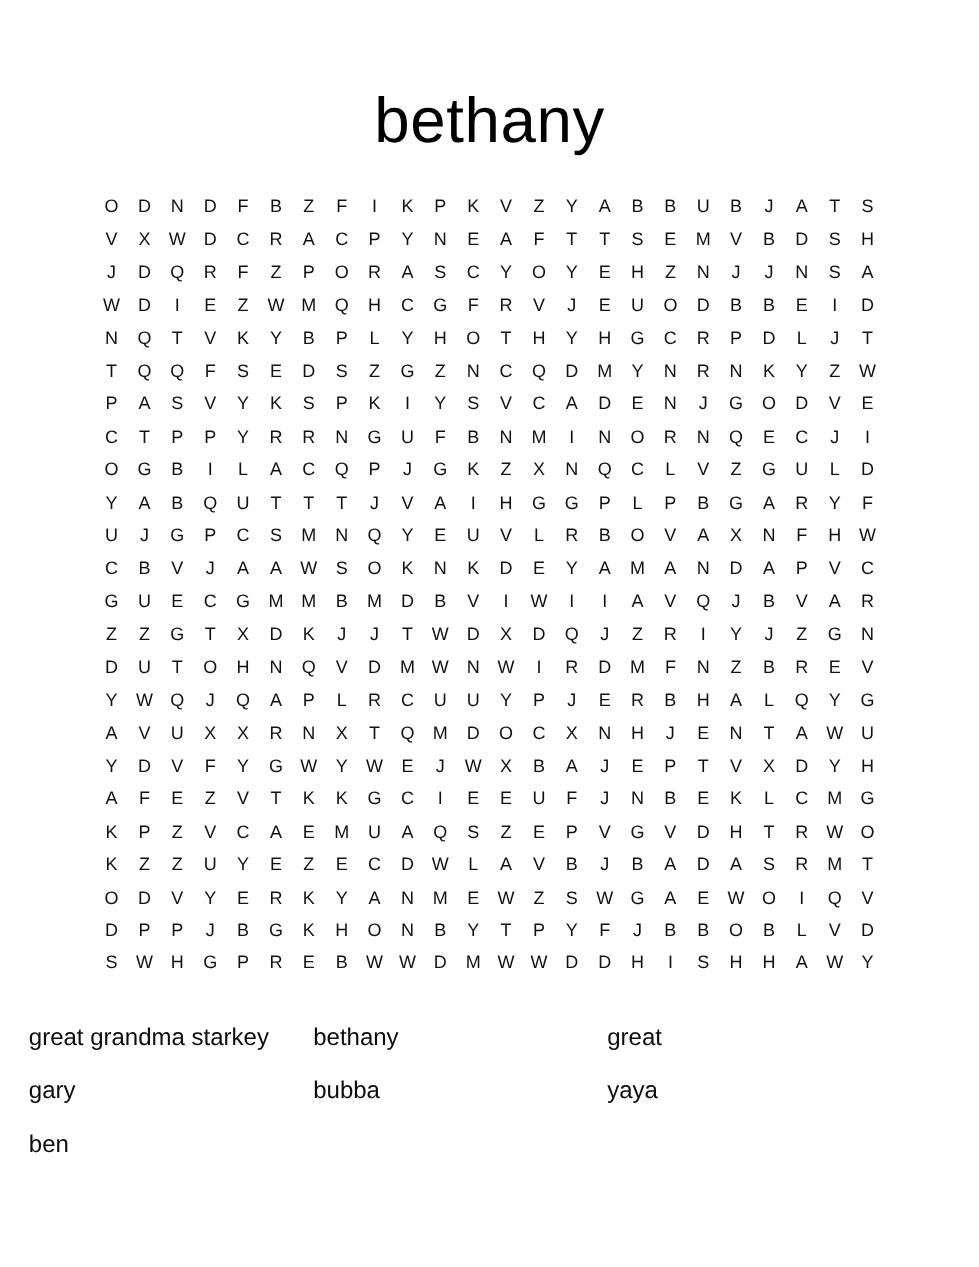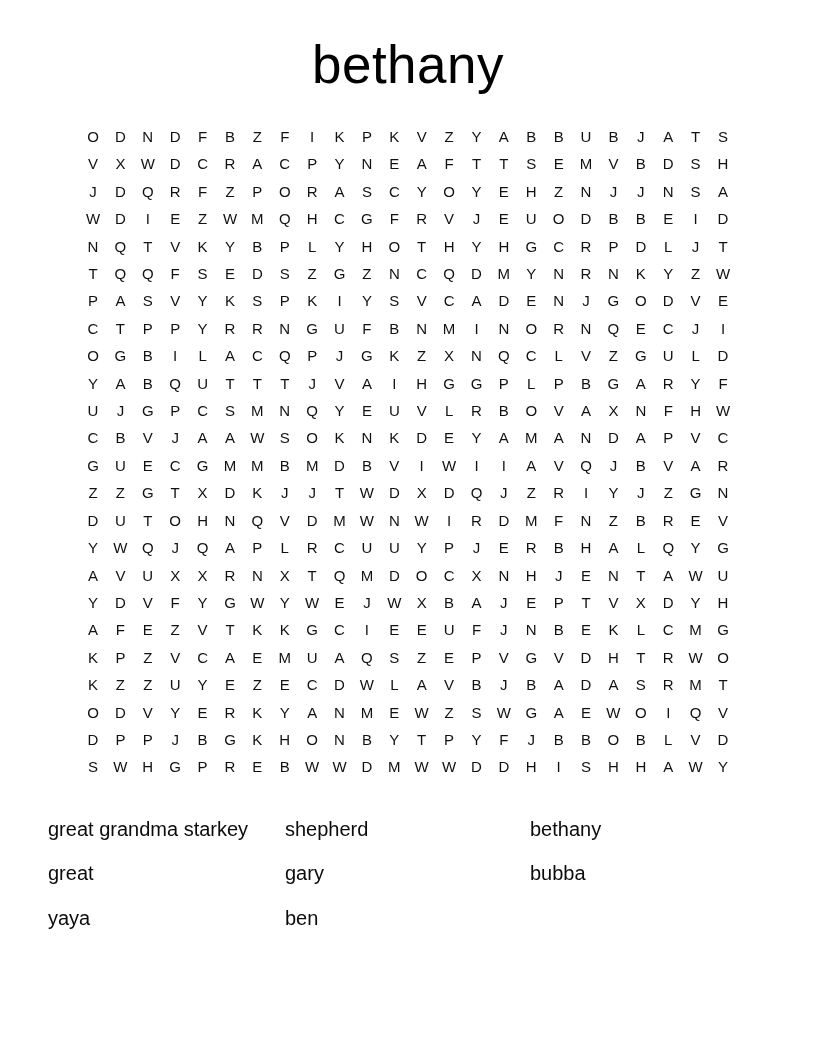--- a/index.html
+++ b/index.html
@@ -14,20 +14,21 @@
     font-family: "Liberation Sans", sans-serif;
     color: #000000;
     overflow: hidden;
     position: relative;
   }
   .page {
     width: 816px;
     height: 776px;
     box-sizing: border-box;
     position: relative;
+    margin-top: 36px;
   }
   
   .puzzle-title {
     text-align: center;
     font-size: 53px;
     font-weight: normal;
     line-height: 1;
     letter-spacing: 0.5px;
     margin: 0;
     padding-top: 38px;
@@ -52,21 +53,21 @@
     font-size: 15px;
     font-family: "Liberation Sans", sans-serif;
     color: #111111;
     padding: 0;
     line-height: 27.4px;
     letter-spacing: 0;
   }
   
   .word-list {
     margin: 26px 0 0 0;
-    padding: 0 40px 0 48px;
+    padding: 0 40px 0 24px;
     display: grid;
     grid-template-columns: 237px 245px auto;
     row-gap: 0px;
   }
   .word-item {
     font-size: 20px;
     line-height: 44.5px;
     font-family: "Liberation Sans", sans-serif;
     color: #0c0c0c;
     white-space: nowrap;
@@ -705,21 +706,20 @@
             <td>A</td>
             <td>W</td>
             <td>Y</td>
           </tr>
         </tbody>
     </table>
   </div>
 
   <div class="word-list" id="word-list">
       <div class="word-item">great grandma starkey</div>
-      <div class="word-item">shepherd</div>
       <div class="word-item">bethany</div>
       <div class="word-item">great</div>
       <div class="word-item">gary</div>
       <div class="word-item">bubba</div>
       <div class="word-item">yaya</div>
       <div class="word-item">ben</div>
     </div>
 
 </div>
 

